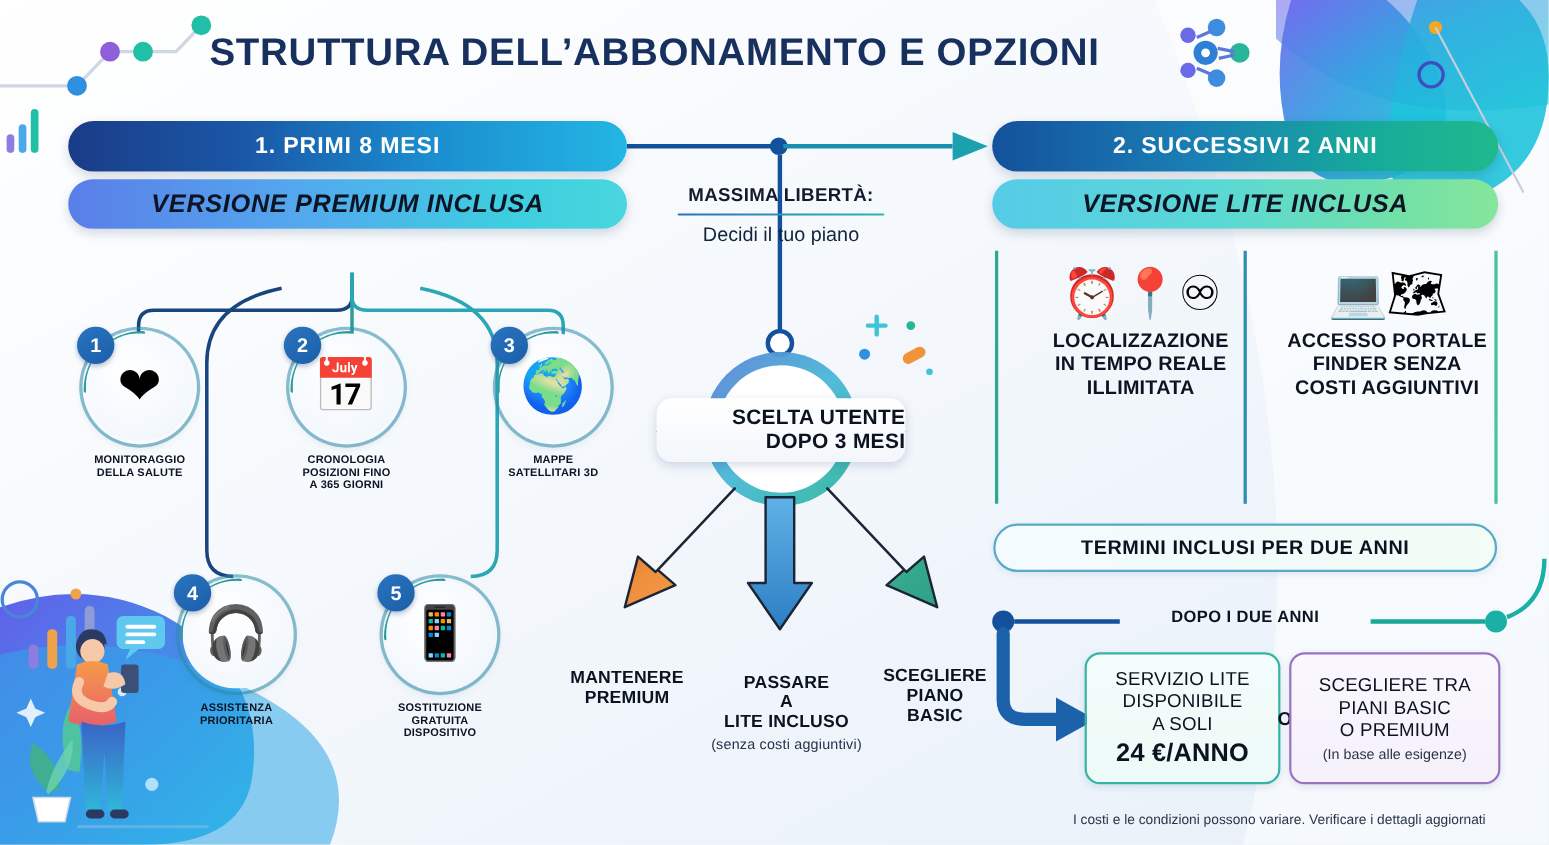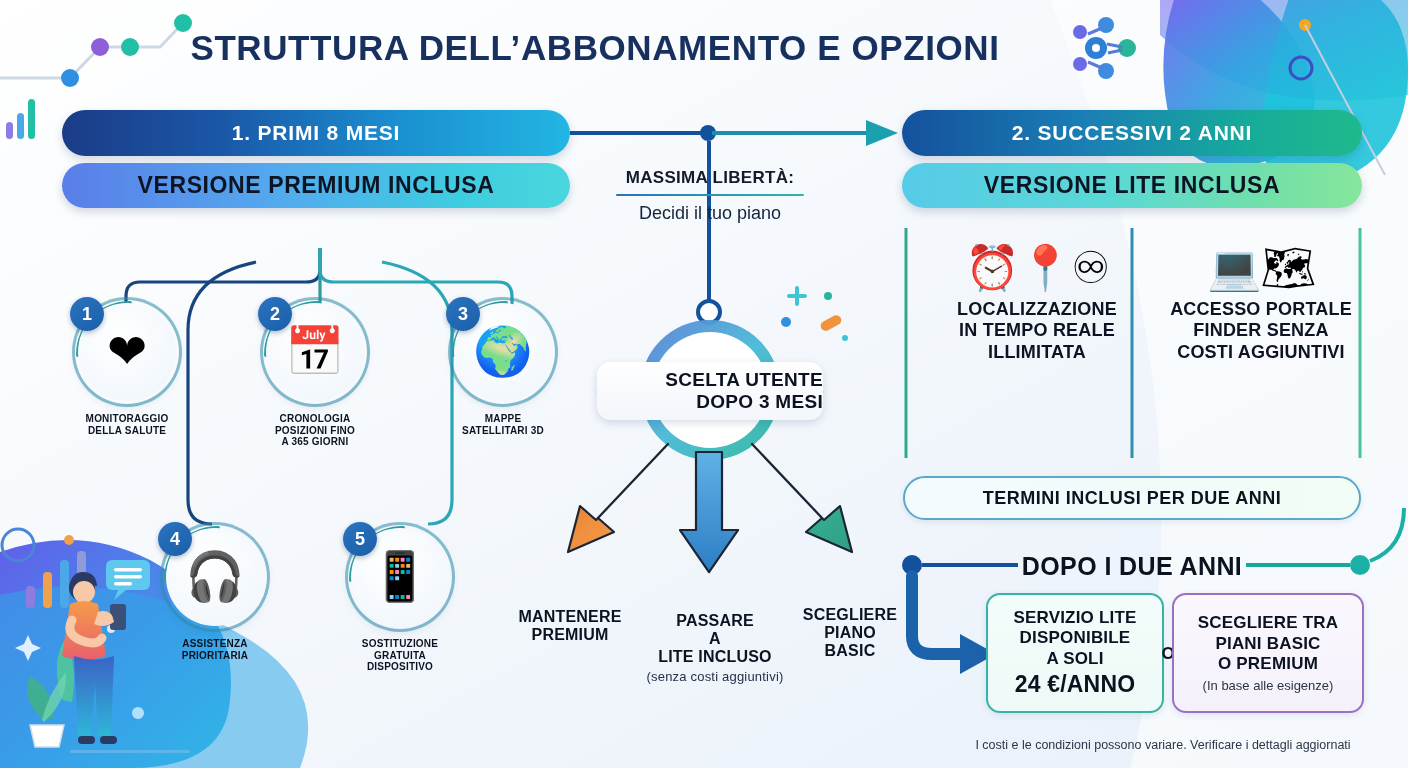--- a/index.html
+++ b/index.html
@@ -23,21 +23,21 @@
   }
 
   
   .pill {
     position: absolute; border-radius: 26px; display: flex;
     align-items: center; justify-content: center;
     box-shadow: 0 4px 10px rgba(20,50,90,.18);
     text-align: center; line-height: 1.05;
   }
   .pill-dark   { color:#ffffff; font-weight:700; font-size:21px; letter-spacing:.8px; }
-  .pill-light  { color:#0d1424; font-weight:700; font-size:23px; letter-spacing:.6px; }
+  .pill-light  { color:#0d1424; font-weight:700; font-size:23px; letter-spacing:.6px;font-style:italic; }
 
   #pillLeftTop    { left:62px;  top:110px; width:508px; height:46px;
     background: linear-gradient(90deg,#1a3c87 0%,#1a58a8 32%,#1b8fd0 66%,#23b6e3 100%); }
   #pillLeftSub    { left:62px;  top:163px; width:508px; height:45px;
     background: linear-gradient(90deg,#5a7ee8 0%,#53a9ee 42%,#3ecde0 78%,#49d6dd 100%); }
   #pillRightTop   { left:902px; top:110px; width:460px; height:46px;
     background: linear-gradient(90deg,#14519c 0%,#1a7fb5 40%,#16ab9a 75%,#1fb98d 100%); }
   #pillRightSub   { left:902px; top:163px; width:460px; height:45px;
     background: linear-gradient(90deg,#56cbe8 0%,#5ad8d5 45%,#72e0a8 80%,#86e69b 100%); }
 
@@ -108,31 +108,31 @@
     position:absolute; left:903px; top:476px; width:458px; height:44px;
     border-radius:22px; border:2px solid #5ba8c9;
     background:linear-gradient(90deg,#f4fbff 0%,#f1fbfa 55%,#f2fdf6 100%);
     display:flex; align-items:center; justify-content:center;
     font-size:18px; font-weight:700; color:#0b1220; letter-spacing:.5px;
     box-shadow:0 2px 6px rgba(40,100,140,.12);
   }
 
   
   #dopoLabel { position:absolute; left:1020px; top:552px; width:224px;
-     text-align:center; font-size:25px; font-weight:700; color:#0b1220; letter-spacing:.4px; }
+     text-align:center; font-size:15px; font-weight:700; color:#0b1220; letter-spacing:.4px; }
 
   
   .pbox { position:absolute; border-radius:14px; display:flex; flex-direction:column;
      align-items:center; justify-content:center; text-align:center;
      box-shadow:0 2px 7px rgba(40,80,130,.12); }
   #priceA { left:986px; top:593px; width:178px; height:120px;
      border:2px solid #35b3a3; background:linear-gradient(180deg,#f3fdfb,#eefaf7); }
   #priceB { left:1172px; top:593px; width:192px; height:120px;
      border:2px solid #9a6fc4; background:linear-gradient(180deg,#faf7fe,#f5f1fb); }
-  .pbox .l1 { font-size:17px; font-weight:700; color:#0b1220; line-height:1.2; letter-spacing:.2px; }
+  .pbox .l1 { font-size:17px; font-weight:400; color:#0b1220; line-height:1.2; letter-spacing:.2px; }
   .pbox .price { font-size:23px; font-weight:700; color:#0b1220; margin-top:2px; letter-spacing:.2px; }
   .pbox .note { font-size:13px; color:#2b3445; margin-top:3px; }
   #orMark { position:absolute; left:1155px; top:641px; width:26px; height:26px;
      display:flex; align-items:center; justify-content:center;
      font-size:17px; font-weight:700; color:#0b1220; }
 
   
   #disclaimer { position:absolute; left:948px; top:738px; width:430px;
      text-align:center; font-size:12.5px; color:#2b3648; }
 </style>

